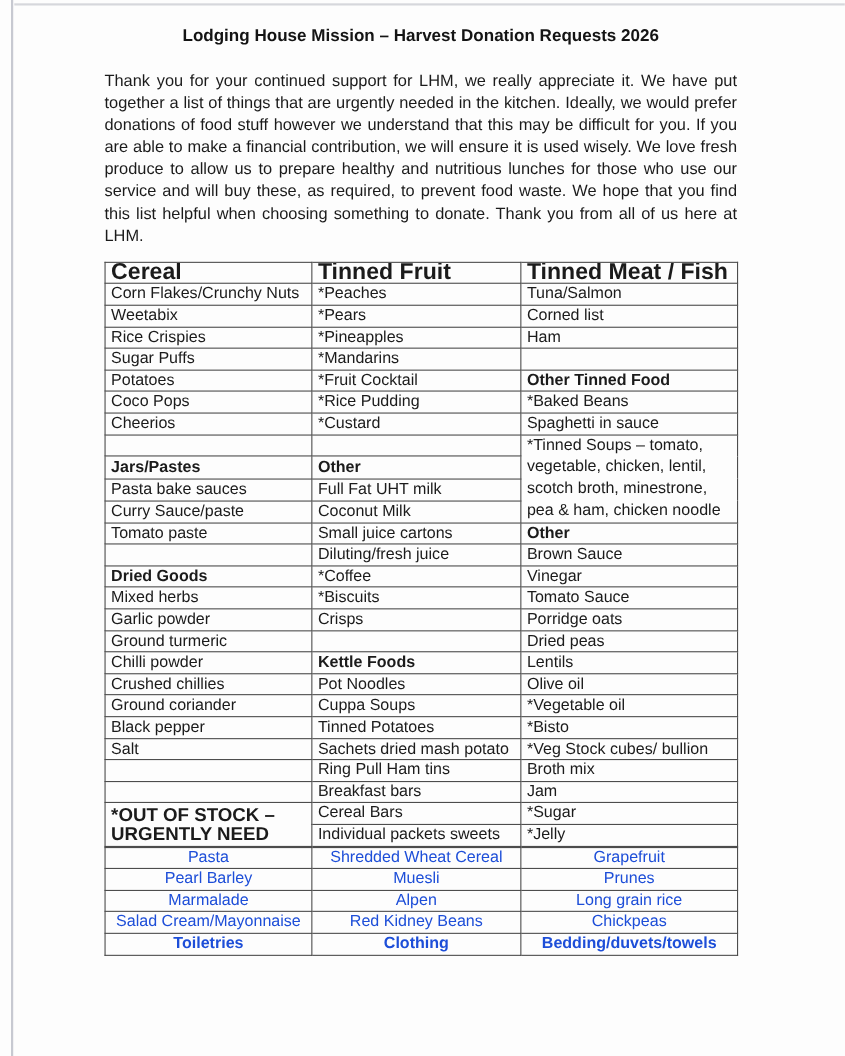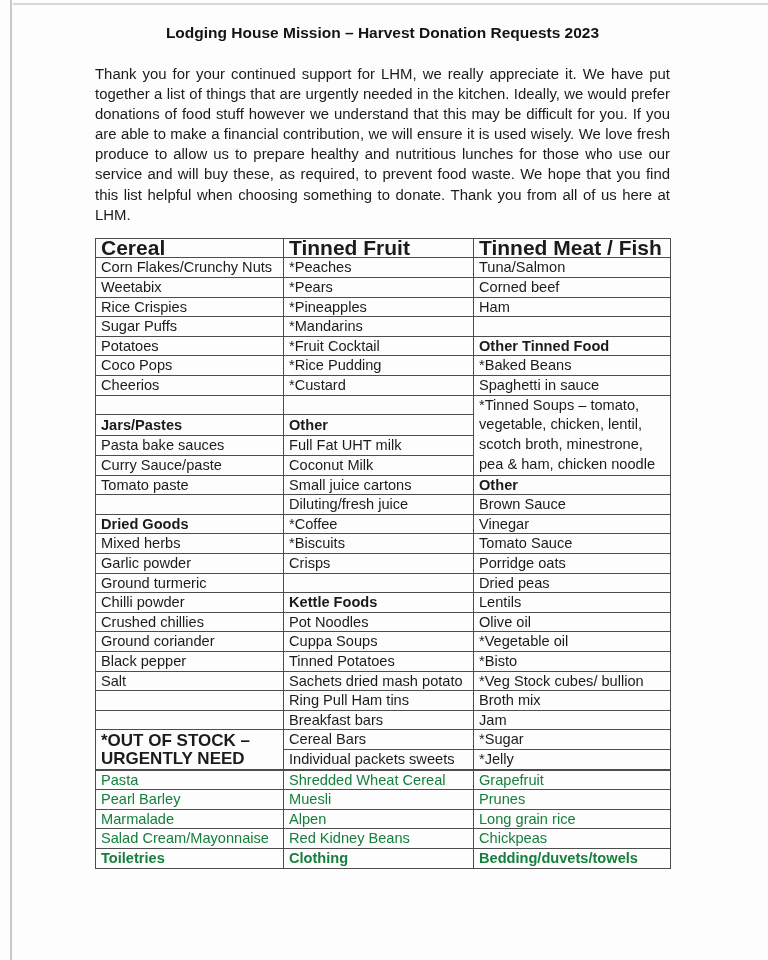--- a/index.html
+++ b/index.html
@@ -50,31 +50,31 @@
     font-weight: 700; text-align: left; font-size: 21px;
   }
   td.b { font-weight: 700; }
   td[rowspan="4"] { line-height: 19.8px; }
   td[rowspan="2"] { line-height: 18px; font-size: 17px; }
   .nr-title {
     font-size: 15px; font-weight: 700; text-align: center;
     margin: 11px 0 6px 0;
   }
   .red-text { color: #cc2420; }
-  #nr-table td { color: #15803d; }
+  #nr-table td { color: #1d4ed8; text-align: center; }
 </style>
 </head>
 <body>
 
 <div class="edge-left"></div>
 <div class="edge-top"></div>
 
 <div class="content">
 
-  <h1 class="doc-title">Lodging House Mission – Harvest Donation Requests 2023</h1>
+  <h1 class="doc-title">Lodging House Mission – Harvest Donation Requests 2026</h1>
 
   <p class="intro">Thank you for your continued support for LHM, we really appreciate it. We have put together a list of things that are urgently needed in the kitchen. Ideally, we would prefer donations of food stuff however we understand that this may be difficult for you. If you are able to make a financial contribution, we will ensure it is used wisely. We love fresh produce to allow us to prepare healthy and nutritious lunches for those who use our service and will buy these, as required, to prevent food waste. We hope that you find this list helpful when choosing something to donate. Thank you from all of us here at LHM.</p>
 
   <table id="main-table">
     <colgroup>
       <col style="width:188px">
         <col style="width:190px">
         <col style="width:197px">
     </colgroup>
     <thead>
@@ -86,21 +86,21 @@
     </thead>
     <tbody id="main-tbody">
         <tr>
           <td>Corn Flakes/Crunchy Nuts</td>
           <td>*Peaches</td>
           <td>Tuna/Salmon</td>
         </tr>
         <tr>
           <td>Weetabix</td>
           <td>*Pears</td>
-          <td>Corned beef</td>
+          <td>Corned list</td>
         </tr>
         <tr>
           <td>Rice Crispies</td>
           <td>*Pineapples</td>
           <td>Ham</td>
         </tr>
         <tr>
           <td>Sugar Puffs</td>
           <td>*Mandarins</td>
           <td></td>

